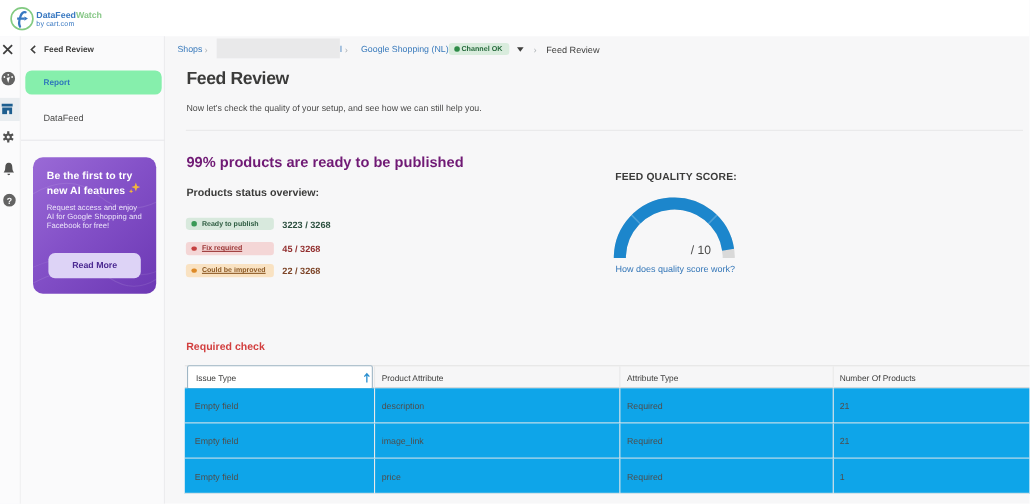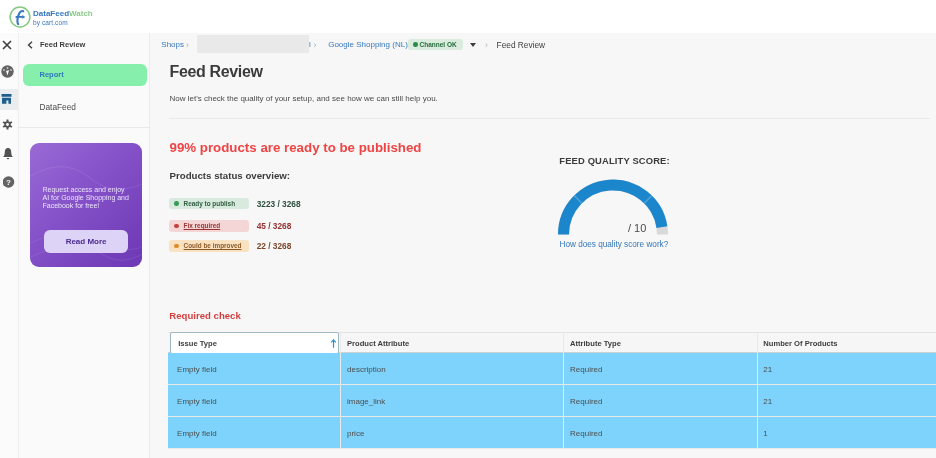--- a/index.html
+++ b/index.html
@@ -47,21 +47,21 @@
 #chpill { position:absolute; left:258px; top:6px; height:11px; background:#d9ecdd; border-radius:3px;
   font-size:6.5px; font-weight:bold; color:#276b3d; line-height:11px; padding:0 6px 0 11.5px; }
 #chpill .dot { position:absolute; left:5px; top:3.2px; width:4.6px; height:4.6px; border-radius:50%; background:#2e8b47; }
 #caret { position:absolute; left:320px; top:10px; width:0; height:0; border-left:3.5px solid transparent;
   border-right:3.5px solid transparent; border-top:4px solid #3e3e3d; }
 
 #h1 { position:absolute; left:19.5px; top:29.5px; font-size:16px; font-weight:bold; color:#3b3b3a; letter-spacing:-0.35px; }
 #subtitle { position:absolute; left:19.5px; top:61px; font-size:8px; color:#4b4b4a; }
 #divider1 { position:absolute; left:19px; top:85.3px; width:761px; height:1px; background:#e8e8e9; }
 
-#h2 { position:absolute; left:19.5px; top:107px; font-size:13.3px; font-weight:bold; color:#ef4444; }
+#h2 { position:absolute; left:19.5px; top:107px; font-size:13.3px; font-weight:bold; color:#701a75; }
 #h3 { position:absolute; left:19.5px; top:136.9px; font-size:9.7px; font-weight:bold; color:#3b3b3a; }
 
 .statusrow { position:absolute; left:19.3px; height:12px; }
 .spill { position:absolute; left:0; top:0; width:79.3px; height:11.6px; border-radius:3px; font-size:6.4px; font-weight:bold;
   line-height:11.6px; padding-left:14.3px; white-space:nowrap; }
 .spill .dot { position:absolute; left:4.7px; top:3.5px; width:4.6px; height:4.6px; border-radius:50%; }
 .scount { position:absolute; left:87.4px; top:1px; font-size:8.3px; font-weight:bold; white-space:nowrap; }
 #srow1 { top:164.9px; } #srow2 { top:187px; } #srow3 { top:207.2px; }
 #srow1 .spill { background:#d8e9dd; color:#2f5d42; }
 #srow1 .dot { background:#3a9a57; }
@@ -78,22 +78,22 @@
 #gauge { position:absolute; left:402px; top:139.3px; }
 #gscore { position:absolute; left:429.5px; top:171.6px; font-size:32px; font-weight:bold; color:#2d2d2c; letter-spacing:1.2px; }
 #gof { position:absolute; left:478px; top:189px; font-size:11px; color:#4b4b4a; }
 #glink { position:absolute; left:409.5px; top:207px; font-size:8.2px; color:#3577b8; }
 
 
 #reqfix { position:absolute; left:19.3px; top:277px; font-size:9.6px; font-weight:bold; color:#d23f3f; }
 #tbl { position:absolute; left:18px; top:299px; width:768px; }
 #thead { position:absolute; left:0; top:0; width:768px; height:21px; background:#f6f6f7; border-top:1px solid #e4e4e4; border-bottom:1px solid #ccd1d4; }
 #thcell1 { position:absolute; left:2px; top:-1px; width:169px; height:22px; border:1px solid #9fb6c5; background:#fff; border-radius:2px; }
-.th { position:absolute; top:6px; font-size:7.6px; font-weight:bold; color:#3d3d3c; }
-.trow { position:absolute; left:0; width:768px; height:32px; background:#7dd3fc; border-bottom:1px solid #e9e9e9; }
+.th { position:absolute; top:6px; font-size:7.6px; font-weight:normal; color:#3d3d3c; }
+.trow { position:absolute; left:0; width:768px; height:32px; background:#0ea5e9; border-bottom:1px solid #e9e9e9; }
 .td { position:absolute; top:12px; font-size:8px; color:#4e4e4d; }
 .cb { position:absolute; top:0; width:1px; height:32px; background:#e9e9e9; }
 </style>
 </head>
 <body>
 <div id="stage">
 
   <div id="topbar">
     <svg id="logo" width="22" height="22" viewBox="0 0 22 22">
       <circle cx="11" cy="11" r="9.9" fill="none" stroke="#82ca82" stroke-width="1.5"></circle>
@@ -149,20 +149,26 @@
         <span>Report</span>
       </div>
     <div id="sbsettings">DataFeed</div>
     <div id="sbdivider"></div>
     <div id="card">
       <svg width="112" height="125" style="position:absolute;left:0;top:0;">
         <path d="M-10 40 Q 30 10 60 35 T 130 30" stroke="rgba(255,255,255,0.10)" fill="none" stroke-width="1"></path>
         <path d="M-10 120 Q 40 90 70 110 T 130 95" stroke="rgba(255,255,255,0.10)" fill="none" stroke-width="1"></path>
         <path d="M-10 105 Q 35 80 75 100 T 130 80" stroke="rgba(255,255,255,0.08)" fill="none" stroke-width="1"></path>
       </svg>
+      <div class="title">Be the first to try<br>new AI features
+        <svg width="11" height="10" viewBox="0 0 11 10" style="display:inline-block;">
+          <path d="M6.5 0 L7.6 3 L10.6 4.1 L7.6 5.2 L6.5 8.2 L5.4 5.2 L2.4 4.1 L5.4 3 Z" fill="#f2b63c"></path>
+          <path d="M2.2 5.8 L2.8 7.3 L4.3 7.9 L2.8 8.5 L2.2 10 L1.6 8.5 L0.1 7.9 L1.6 7.3 Z" fill="#f2b63c"></path>
+        </svg>
+      </div>
       <div class="body">Request access and enjoy<br>AI for Google Shopping and<br>Facebook for free!</div>
       <div class="btn">Read More</div>
     </div>
   </div>
 
   <div id="main">
     <span class="crumb blue" style="left:11.3px;">Shops</span>
     <span class="crumbsep" style="left:36px;">›</span>
     <div id="blurbox"></div>
     <span class="crumb blue" style="left:159px;">l</span>

